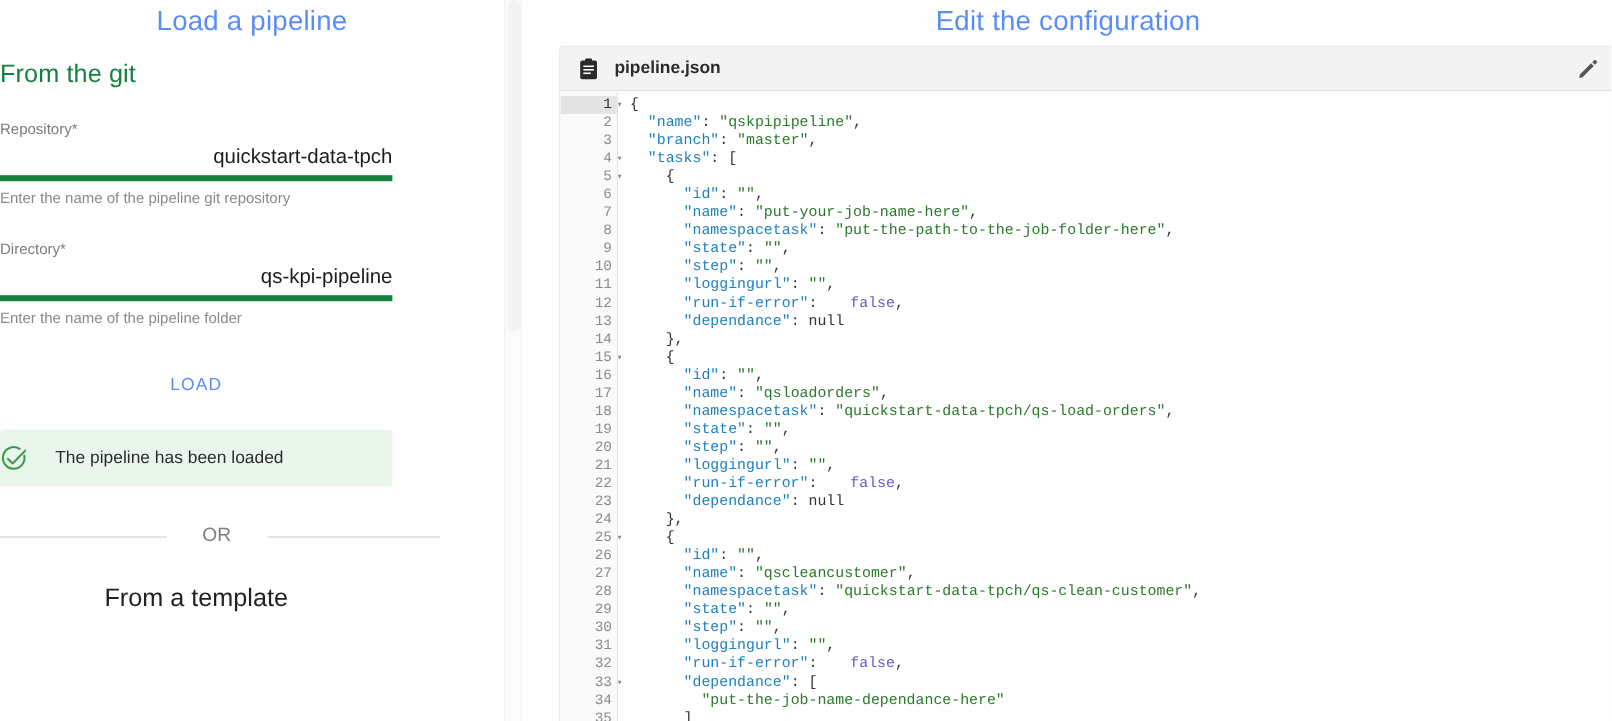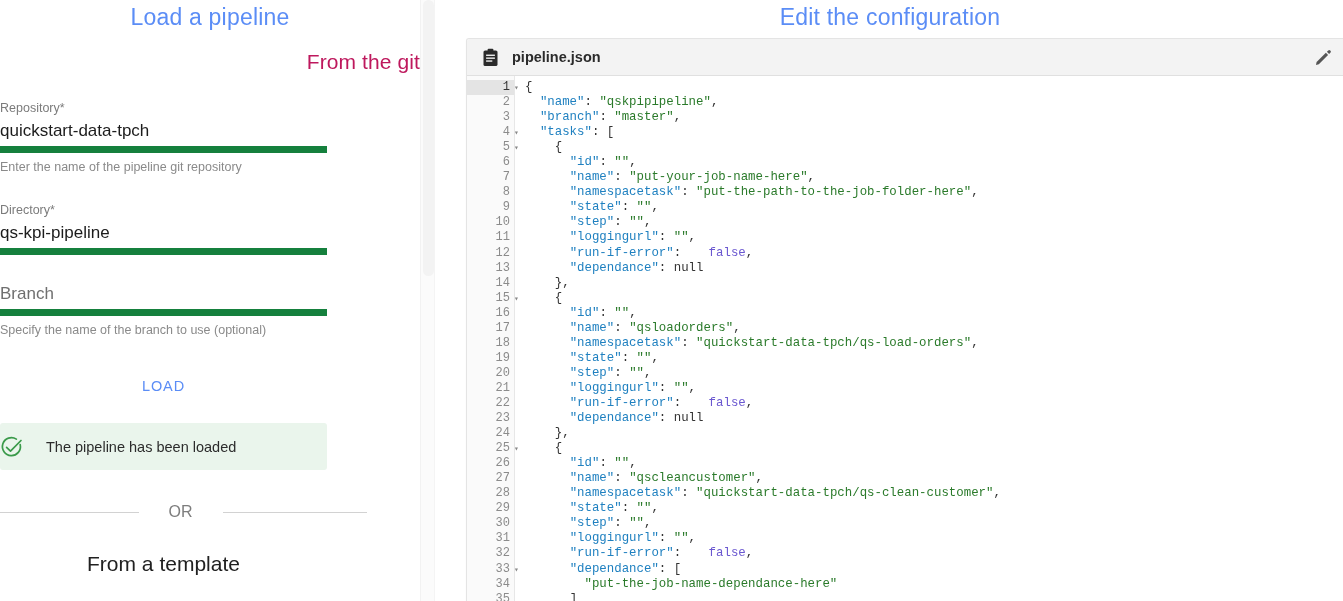--- a/index.html
+++ b/index.html
@@ -25,24 +25,24 @@
   .panel-title {
     color: #5b8df6;
     font-size: 23px;
     font-weight: 400;
     text-align: center;
     margin: 0;
     padding-top: 4px;
     letter-spacing: 0.2px;
   }
   .section-title {
-    color: #be185d;
+    color: #15803d;
     font-size: 21px;
     font-weight: 400;
-    text-align: right;
+    text-align: left;
     margin: 0;
     padding-top: 19px;
     letter-spacing: 0.1px;
   }
 
   .form-area { padding: 0; margin-top: 27px; }
 
   .field { position: relative; width: 327px; margin-left: 0; }
   .field + .field { margin-top: 28px; }
 
@@ -51,30 +51,31 @@
     color: #7b7b7b;
     line-height: 14px;
     margin-bottom: 5px;
     font-weight: 400;
   }
   .field-label .req { color: #7b7b7b; }
 
   .field-input {
     width: 327px;
     border: none;
-    border-bottom: 7px solid #15803d;
+    border-bottom: 5px solid #15803d;
     outline: none;
     font-family: "Liberation Sans", sans-serif;
     font-size: 17px;
     color: #1c1c1c;
     background: transparent;
     padding: 0 0 5px 0;
     line-height: 21px;
     display: block;
     border-radius: 0;
+    text-align: right;
   }
   .field-input::placeholder { color: #6f6f6f; opacity: 1; }
   .field-hint {
     font-size: 12.5px;
     color: #8a8a8a;
     margin-top: 7px;
     line-height: 15px;
   }
 
   .branch-field { margin-top: 62px; }
@@ -259,26 +260,23 @@
 
       <div class="field">
         <div class="field-label"><span>Repository</span><span class="req">*</span></div>
         <input class="field-input" type="text" value="quickstart-data-tpch" style="">
         <div class="field-hint">Enter the name of the pipeline git repository</div>
       </div>
 
       <div class="field">
         <div class="field-label"><span>Directory</span><span class="req">*</span></div>
         <input class="field-input" type="text" value="qs-kpi-pipeline" style="">
-      </div>
-
-      <div class="field branch-field">
-        <input class="field-input" type="text" placeholder="Branch" style="">
-        <div class="field-hint">Specify the name of the branch to use (optional)</div>
-      </div>
+        <div class="field-hint">Enter the name of the pipeline folder</div>
+      </div>
+
 
       <div class="load-row">
         <button class="load-button">LOAD</button>
       </div>
 
       <div class="alert-success">
         <span class="alert-icon">
           <svg viewBox="0 0 24 24" width="24" height="24" aria-hidden="true">
             <path d="M21 5.5 L10.5 16.2 L6.6 12.3" fill="none" stroke="#3a9a4a" stroke-width="1.7" stroke-linecap="round" stroke-linejoin="round"></path>
             <path d="M20.2 9.6 A9 9 0 1 1 16.4 4.1" fill="none" stroke="#3a9a4a" stroke-width="1.7" stroke-linecap="round"></path>

